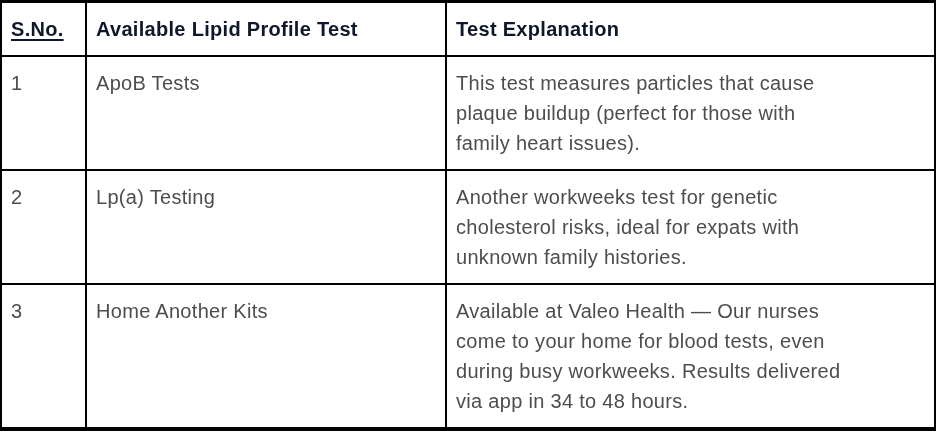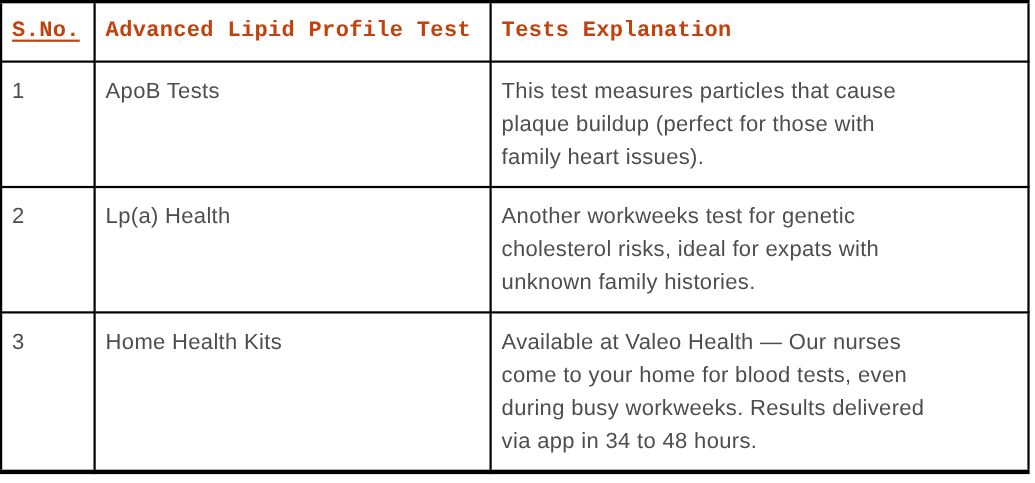--- a/index.html
+++ b/index.html
@@ -26,23 +26,22 @@
   th, td {
     border: 2px solid #000000;
     font-size: 20px;
     line-height: 30px;
     letter-spacing: 0.3px;
     text-align: left;
     padding: 11px 8px 11px 9px;
   }
   th {
     font-weight: bold;
-    color: #c2410c;
+    color: #0f172a;
     vertical-align: middle;
-    font-family: Liberation Mono, monospace;
   }
   td {
     font-weight: normal;
     color: #4d4d4d;
     vertical-align: top;
   }
   td.explanation {
     white-space: pre-line;
   }
   .u {
@@ -56,41 +55,41 @@
 
 <table class="lipid-table">
   <colgroup>
     <col class="col-sno">
     <col class="col-test">
     <col class="col-explanation">
   </colgroup>
   <thead>
     <tr>
       <th><span class="u">S.No.</span></th>
-      <th>Advanced Lipid Profile Test</th>
-      <th>Tests Explanation</th>
+      <th>Available Lipid Profile Test</th>
+      <th>Test Explanation</th>
     </tr>
   </thead>
   <tbody>
     <tr>
       <td>1</td>
       <td>ApoB Tests</td>
       <td class="explanation">This test measures particles that cause
 plaque buildup (perfect for those with
 family heart issues).</td>
     </tr>
     <tr>
       <td>2</td>
-      <td>Lp(a) Health</td>
+      <td>Lp(a) Testing</td>
       <td class="explanation">Another workweeks test for genetic
 cholesterol risks, ideal for expats with
 unknown family histories.</td>
     </tr>
     <tr>
       <td>3</td>
-      <td>Home Health Kits</td>
+      <td>Home Another Kits</td>
       <td class="explanation">Available at Valeo Health — Our nurses
 come to your home for blood tests, even
 during busy workweeks. Results delivered
 via app in 34 to 48 hours.</td>
     </tr>
   </tbody>
 </table>
 
 </body></html>

